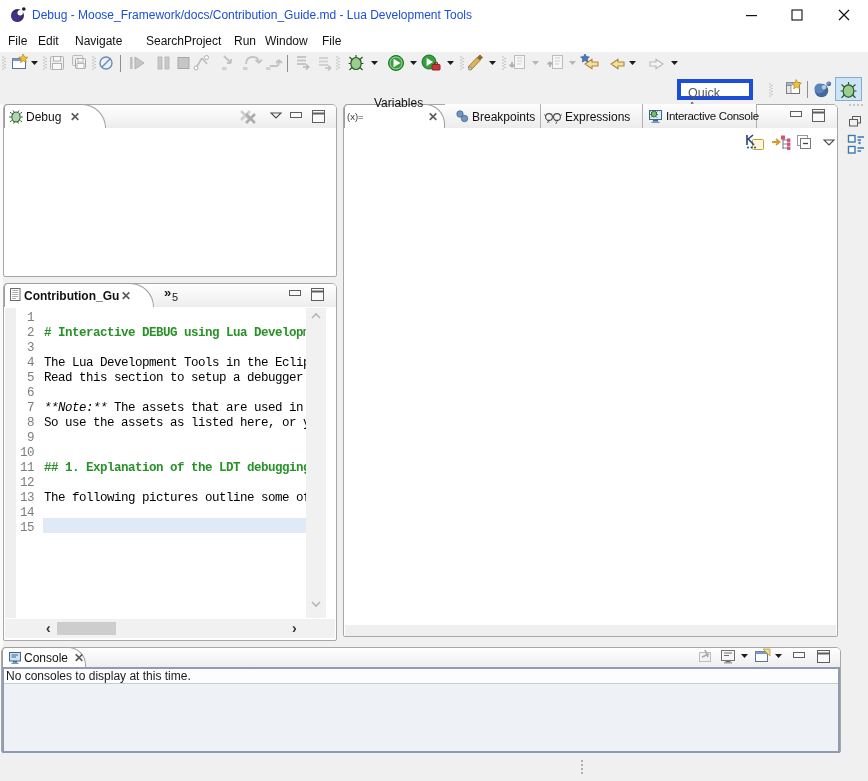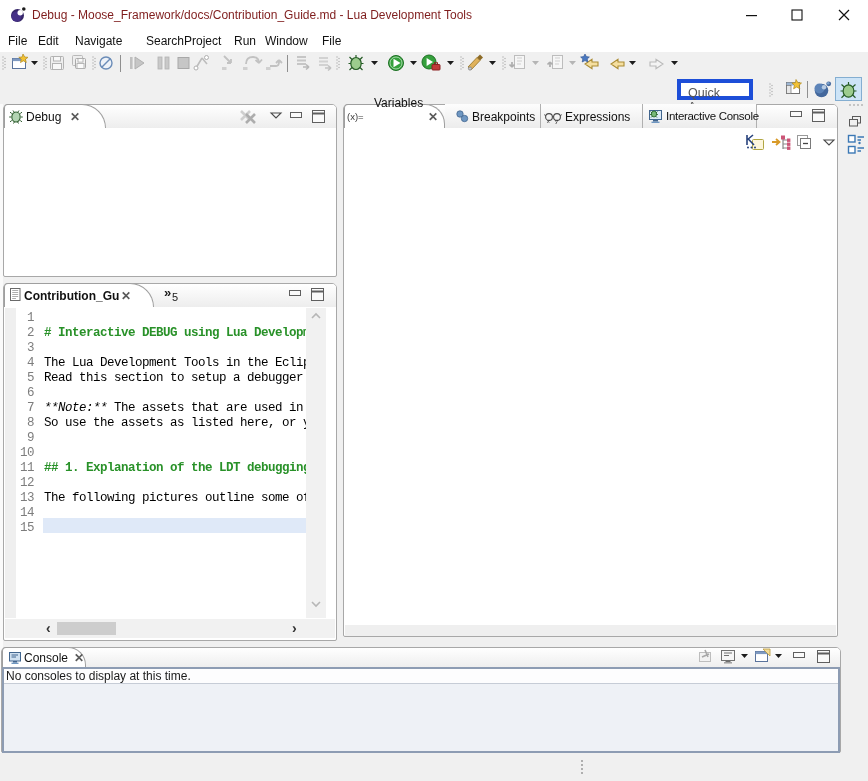--- a/index.html
+++ b/index.html
@@ -1,21 +1,21 @@
 <!DOCTYPE html>
 <html><head>
 <meta charset="utf-8">
 <style>
 * { margin:0; padding:0; box-sizing:border-box; }
 html,body { width:868px; height:781px; overflow:hidden; }
 body { font-family:"Liberation Sans", sans-serif; background:#f0f0f0; position:relative; color:#000; }
 .abs { position:absolute; }
 
 #titlebar { left:0; top:0; width:868px; height:30px; background:#ffffff; }
-#title-text { left:32px; top:8px; font-size:12px; color:#7f1d1d; }
+#title-text { left:32px; top:8px; font-size:12px; color:#1d4ed8; }
 #menubar { left:0; top:30px; width:868px; height:22px; background:#ffffff; }
 .menu { top:34px; font-size:12px; color:#111;text-align:center; }
 #toolbar { left:0; top:52px; width:868px; height:52px; background:#f0f0f0; }
 
 #qa { left:677px; top:79px; width:76px; height:21px; background:#fff; border:4px solid #1d4ed8; font-size:12.5px; color:#555; padding:3px 0 0 7px; }
 #dbgpersp { left:835px; top:77px; width:27px; height:24px; background:#cde4f7; border:1px solid #84aed1; }
 
 .panel { background:#ffffff; border:1px solid #a8a8a8; border-radius:5px 5px 2px 2px; }
 .tab { position:absolute; background:#fff; border:1px solid #9f9f9f; border-bottom:none; height:24px; }
 .tabtxt { position:absolute; font-size:12px; color:#111; top:5px; }

